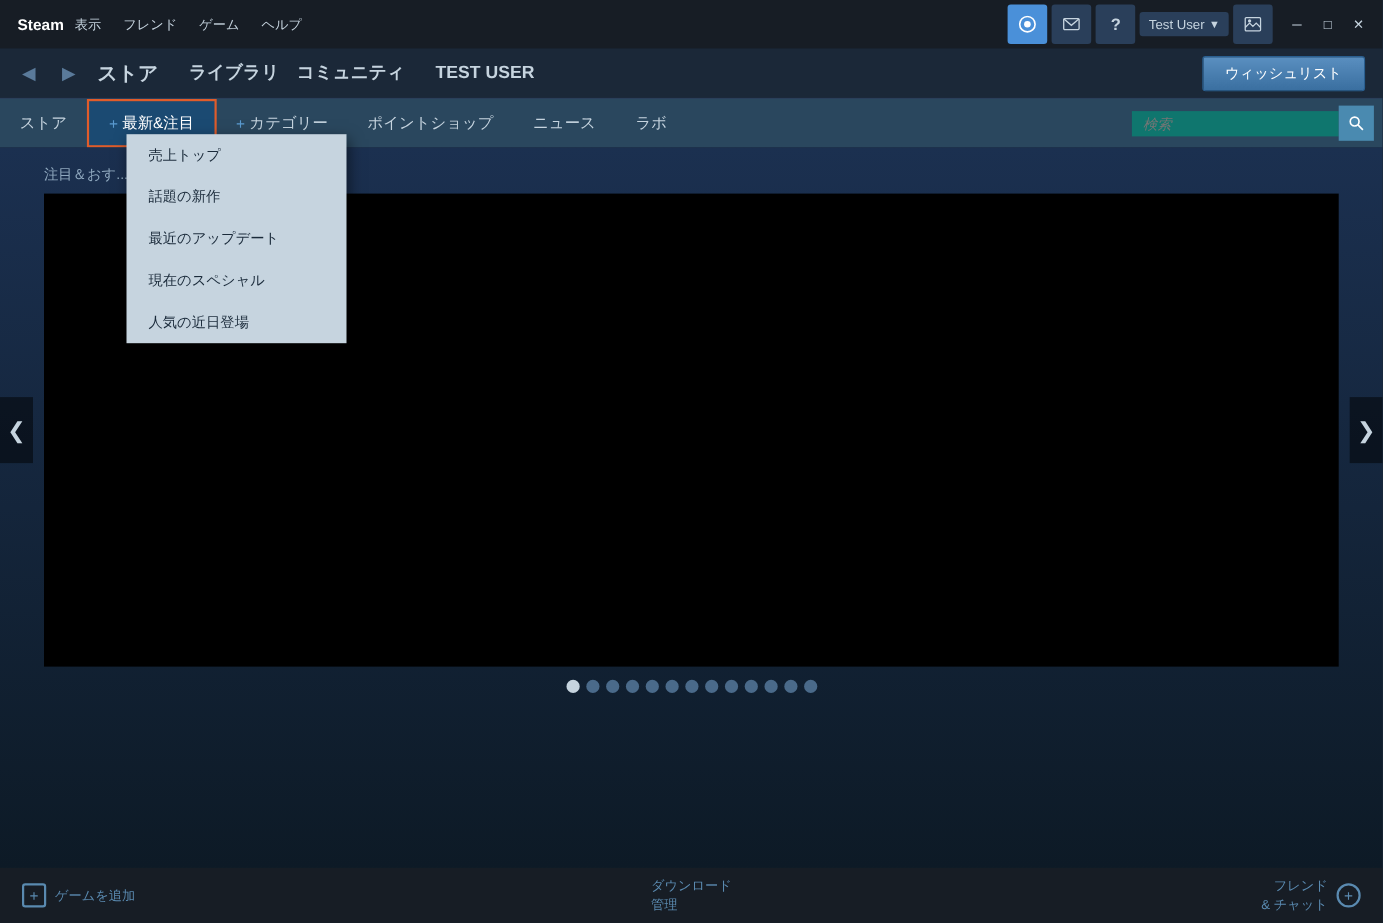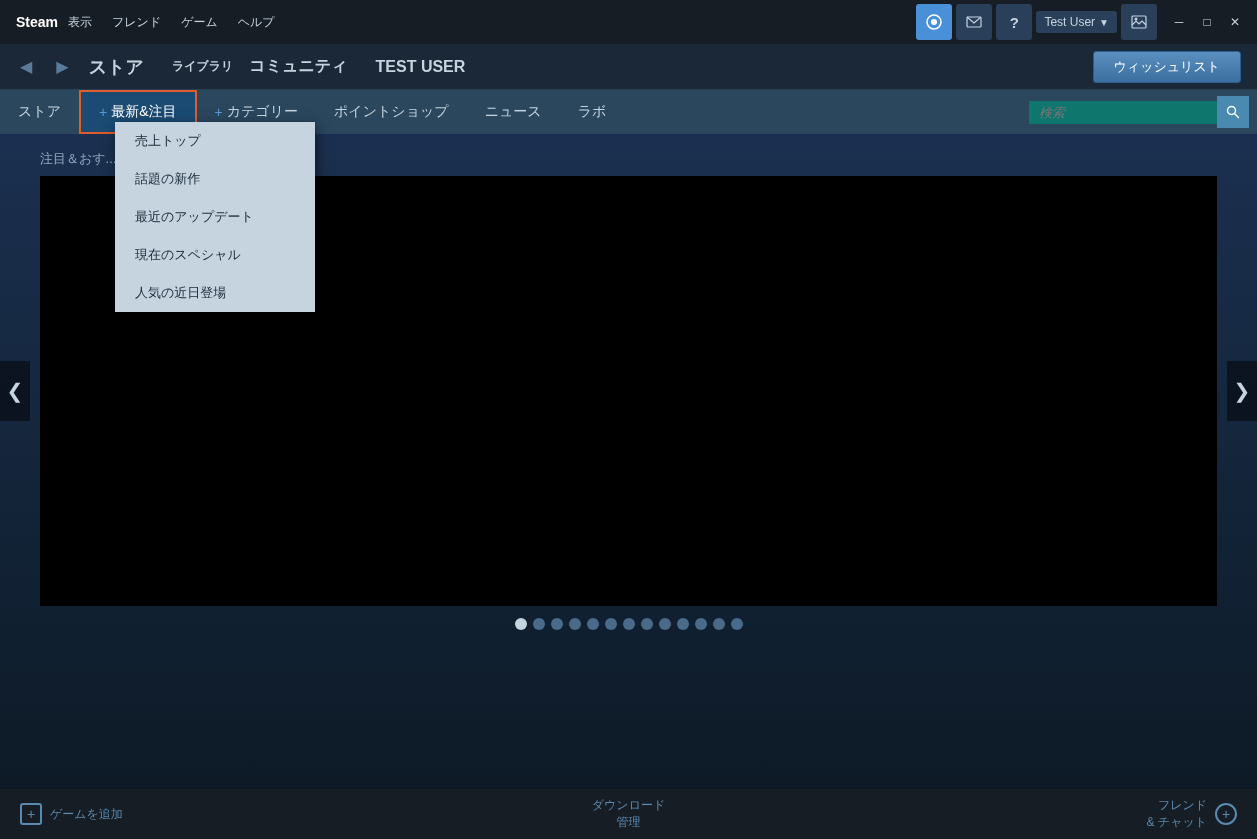--- a/index.html
+++ b/index.html
@@ -281,21 +281,20 @@
       display: flex;
       align-items: center;
       justify-content: center;
       font-size: 14px;
       color: #5a8ab0;
     }
     .bottom-center {
       position: absolute;
       left: 50%;
       transform: translateX(-50%);
-      text-align: center;
       color: #5a8ab0;
       font-size: 12px;
       cursor: pointer;
     }
     .bottom-right {
       margin-left: auto;
       display: flex;
       align-items: center;
       gap: 8px;
       color: #5a8ab0;
@@ -355,21 +354,21 @@
     <div class="win-btn">─</div>
     <div class="win-btn">□</div>
     <div class="win-btn close">✕</div>
   </div>
 </div>
 
 <div id="nav-bar">
   <span class="nav-arrow">◀</span>
   <span class="nav-arrow">▶</span>
   <span class="nav-link" style="font-size:18px;font-weight:bold;">ストア</span>
-  <span class="nav-link" style="font-size:12px;margin-left:12px;">ライブラリ</span>
+  <span class="nav-link" style="font-size:16px;margin-left:12px;">ライブラリ</span>
   <span class="nav-link" style="font-size:16px;">コミュニティ</span>
   <span class="nav-link" style="font-size:16px;margin-left:12px;">TEST USER</span>
   <button class="wishlist-btn">ウィッシュリスト</button>
 </div>
 
 <div id="store-nav">
   <div class="store-nav-item">ストア</div>
   <div class="store-nav-item active">
     <span class="plus">+</span>
     <span>最新&amp;注目</span>

